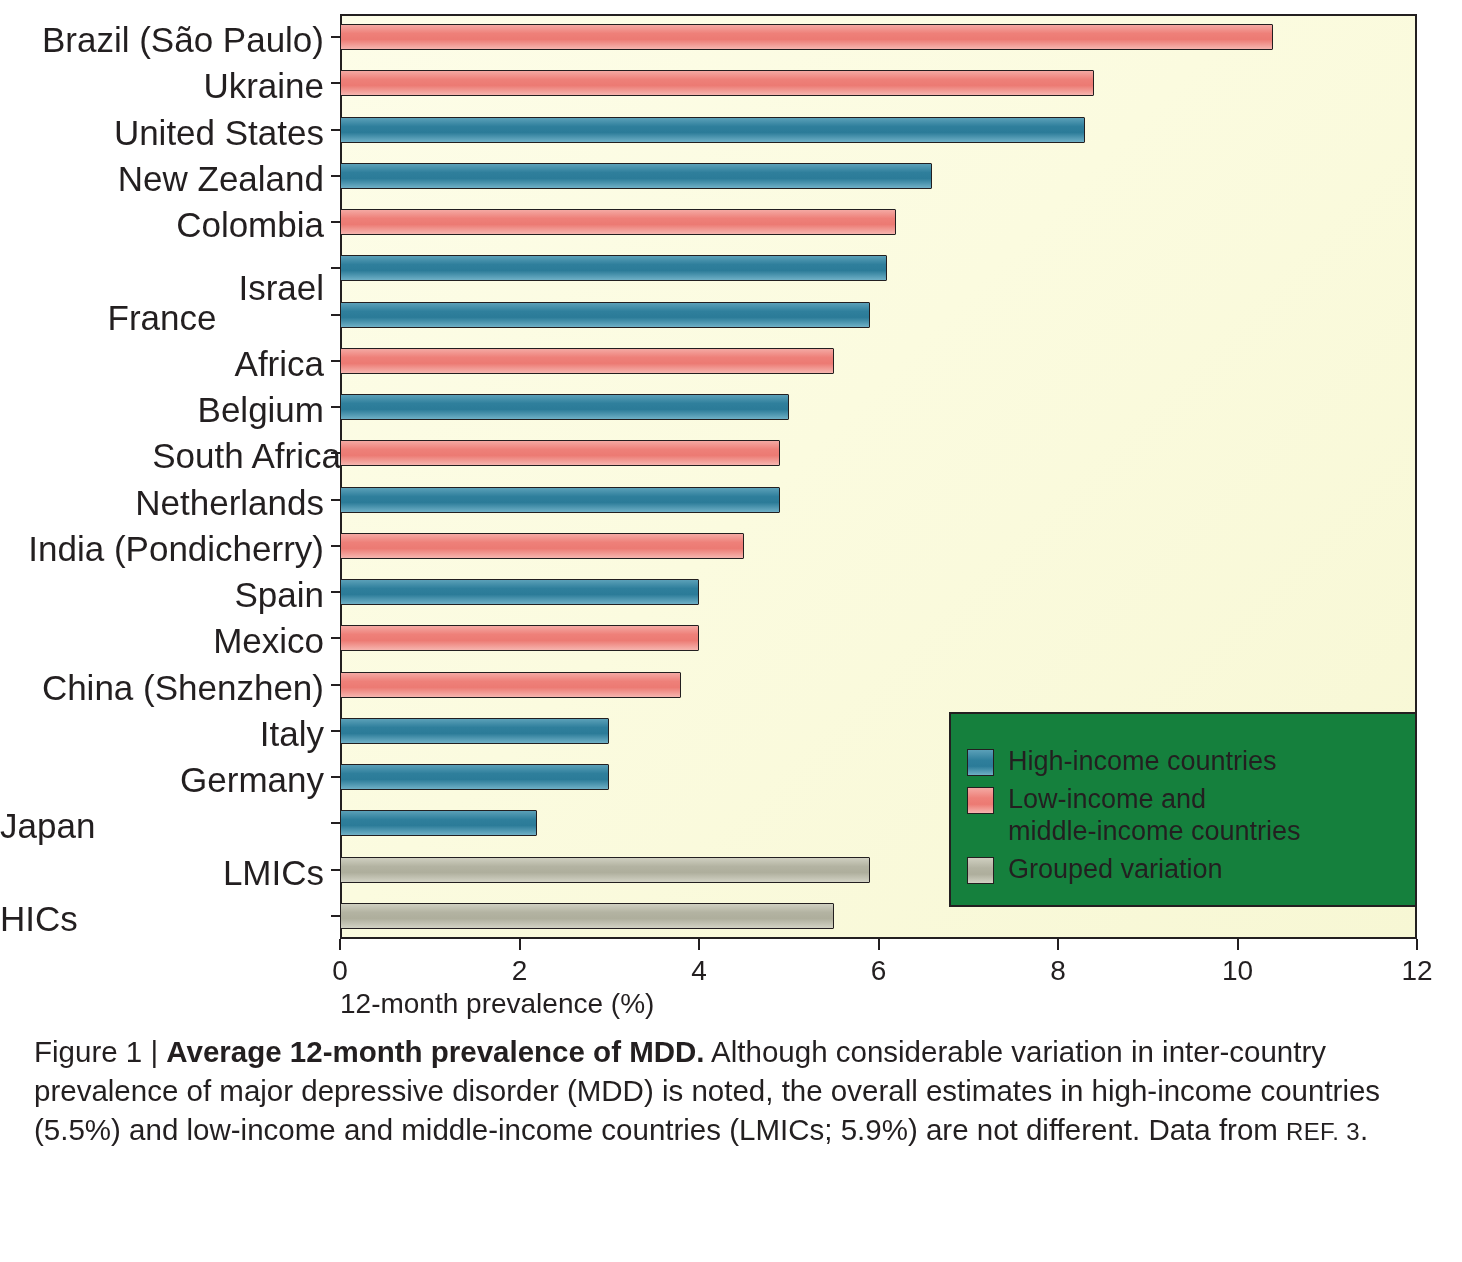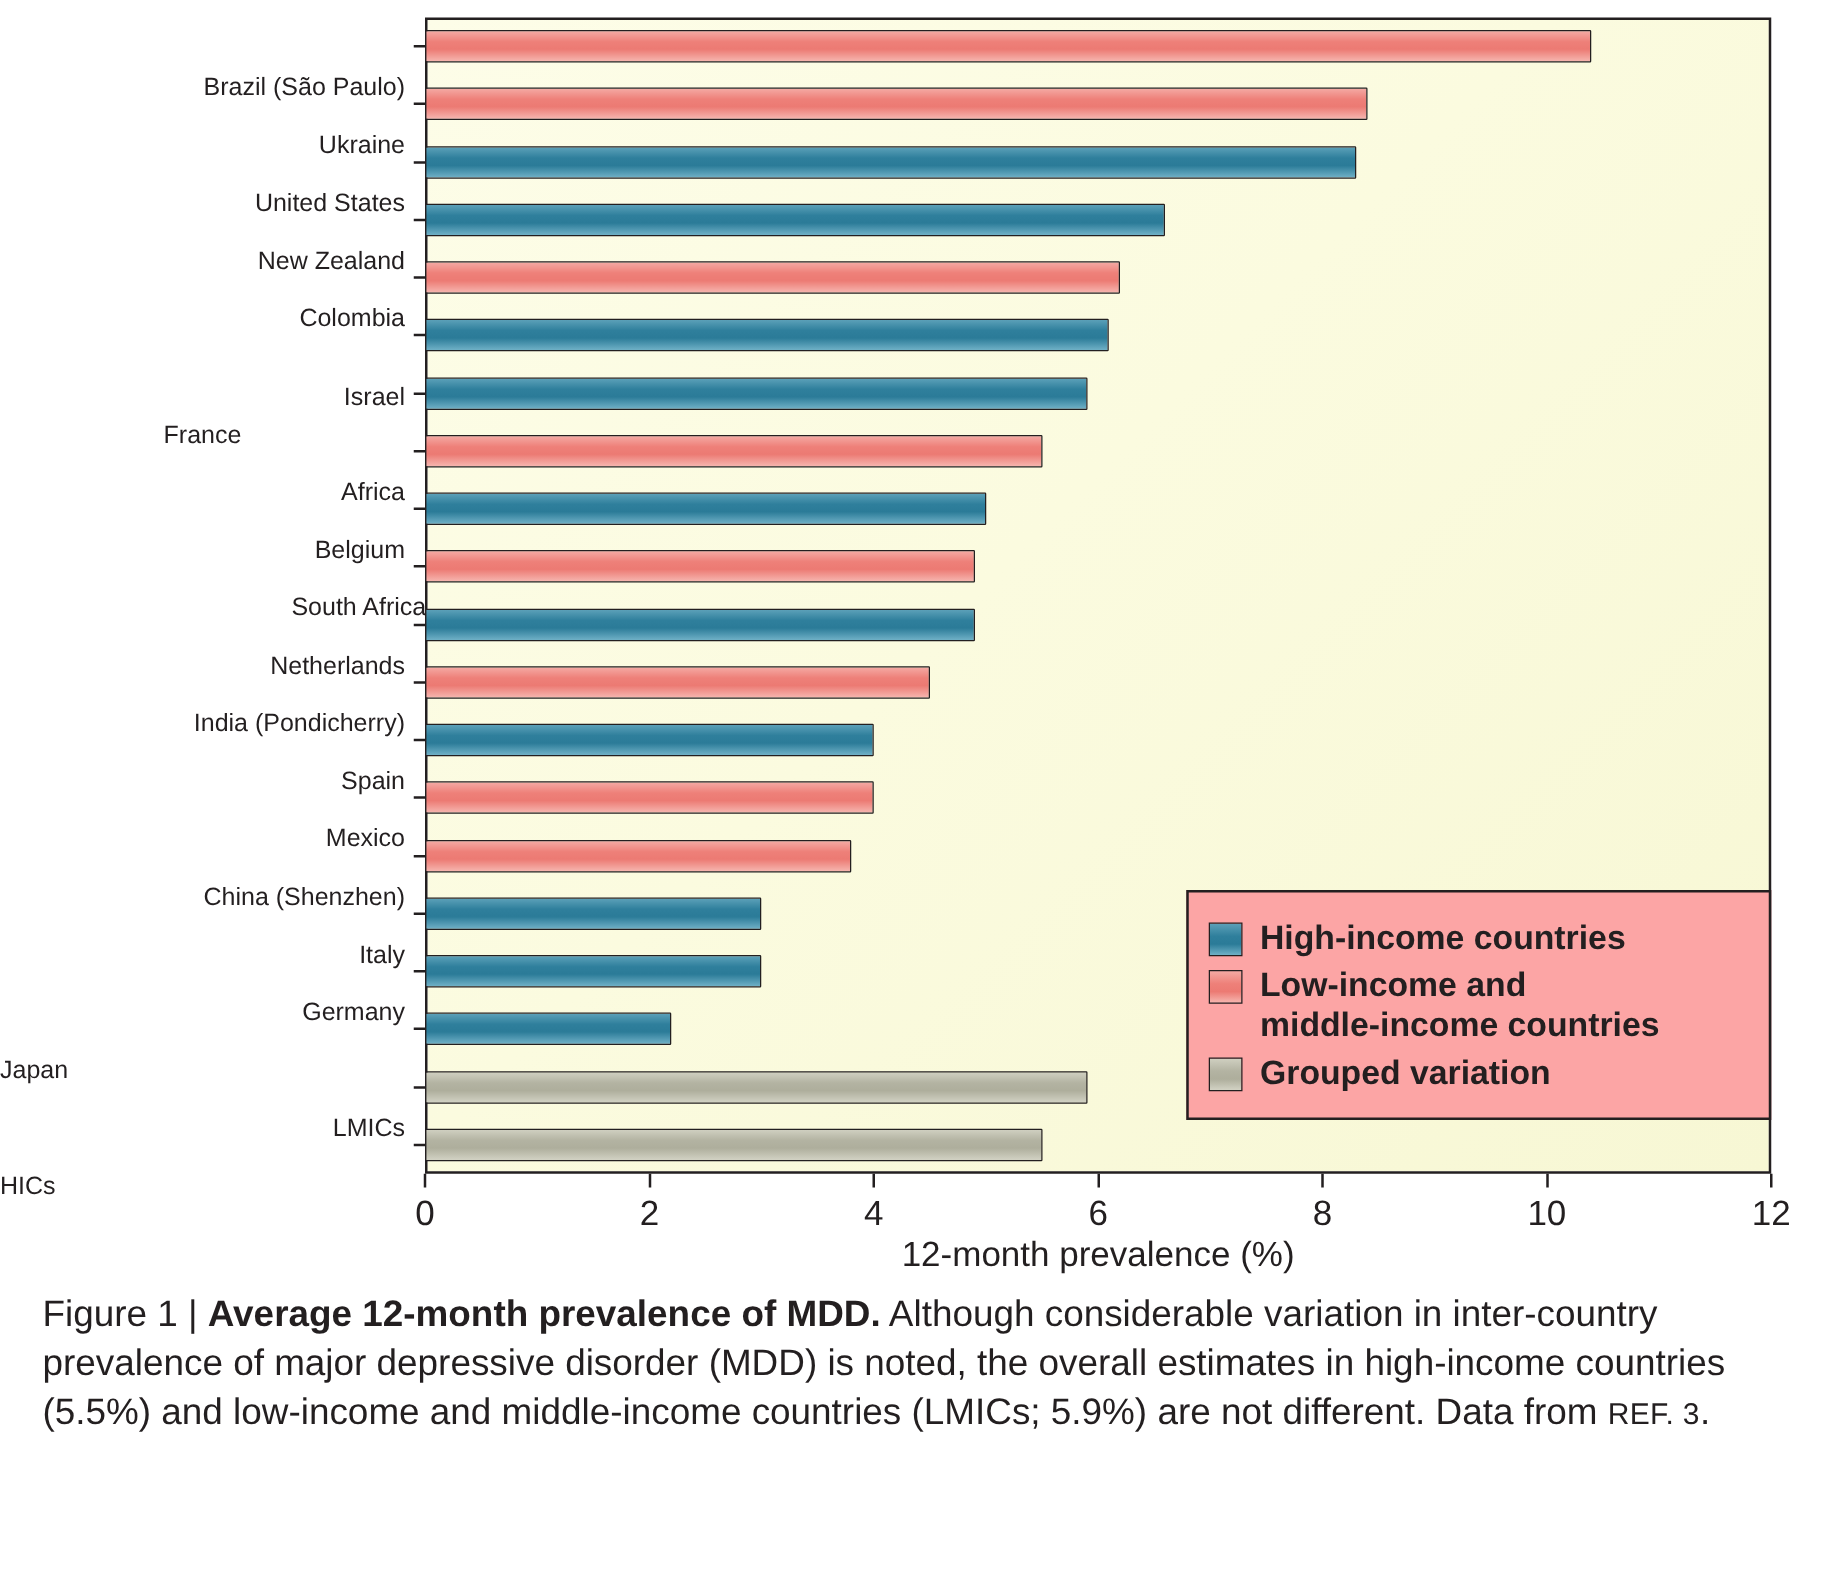--- a/index.html
+++ b/index.html
@@ -54,25 +54,24 @@
   }
   .bar.group {
     background: linear-gradient(to bottom, #cfcfc0 0%, #b3b3a2 35%, #aeae9c 60%, #d2d2c4 100%);
   }
 
   
   .y-label {
     position: absolute;
     right: 1136px; 
     text-align: right;
-    font-size: 20px;
+    font-size: 35px;
     line-height: 1;
     color: #231f20;
     white-space: nowrap;
-    margin-top: 38px;
   }
   .y-tick {
     position: absolute;
     width: 9px;
     height: 2px;
     background: #231f20;
   }
 
   
   .x-tick {
@@ -85,36 +84,34 @@
     position: absolute;
     font-size: 28px;
     color: #231f20;
     transform: translateX(-50%);
   }
   #x-axis-title {
     position: absolute;
     top: 988px;
     left: 340px;
     width: 1077px;
-    text-align: center;
     font-size: 28px;
     color: #231f20;
   }
 
   
   #legend {
     position: absolute;
     left: 949px;
     top: 712px;
     width: 468px;
-    padding: 17px 16px 14px 16px;
-    background: #fca5a5;
+    padding: 28px 16px 14px 16px;
+    background: #15803d;
     border: 2px solid #231f20;
     box-sizing: border-box;
-    font-weight: bold;
   }
   .legend-item {
     display: flex;
     align-items: flex-start;
     margin: 4px 0 6px 0;
   }
   .legend-swatch {
     width: 27px;
     height: 27px;
     flex: 0 0 27px;

